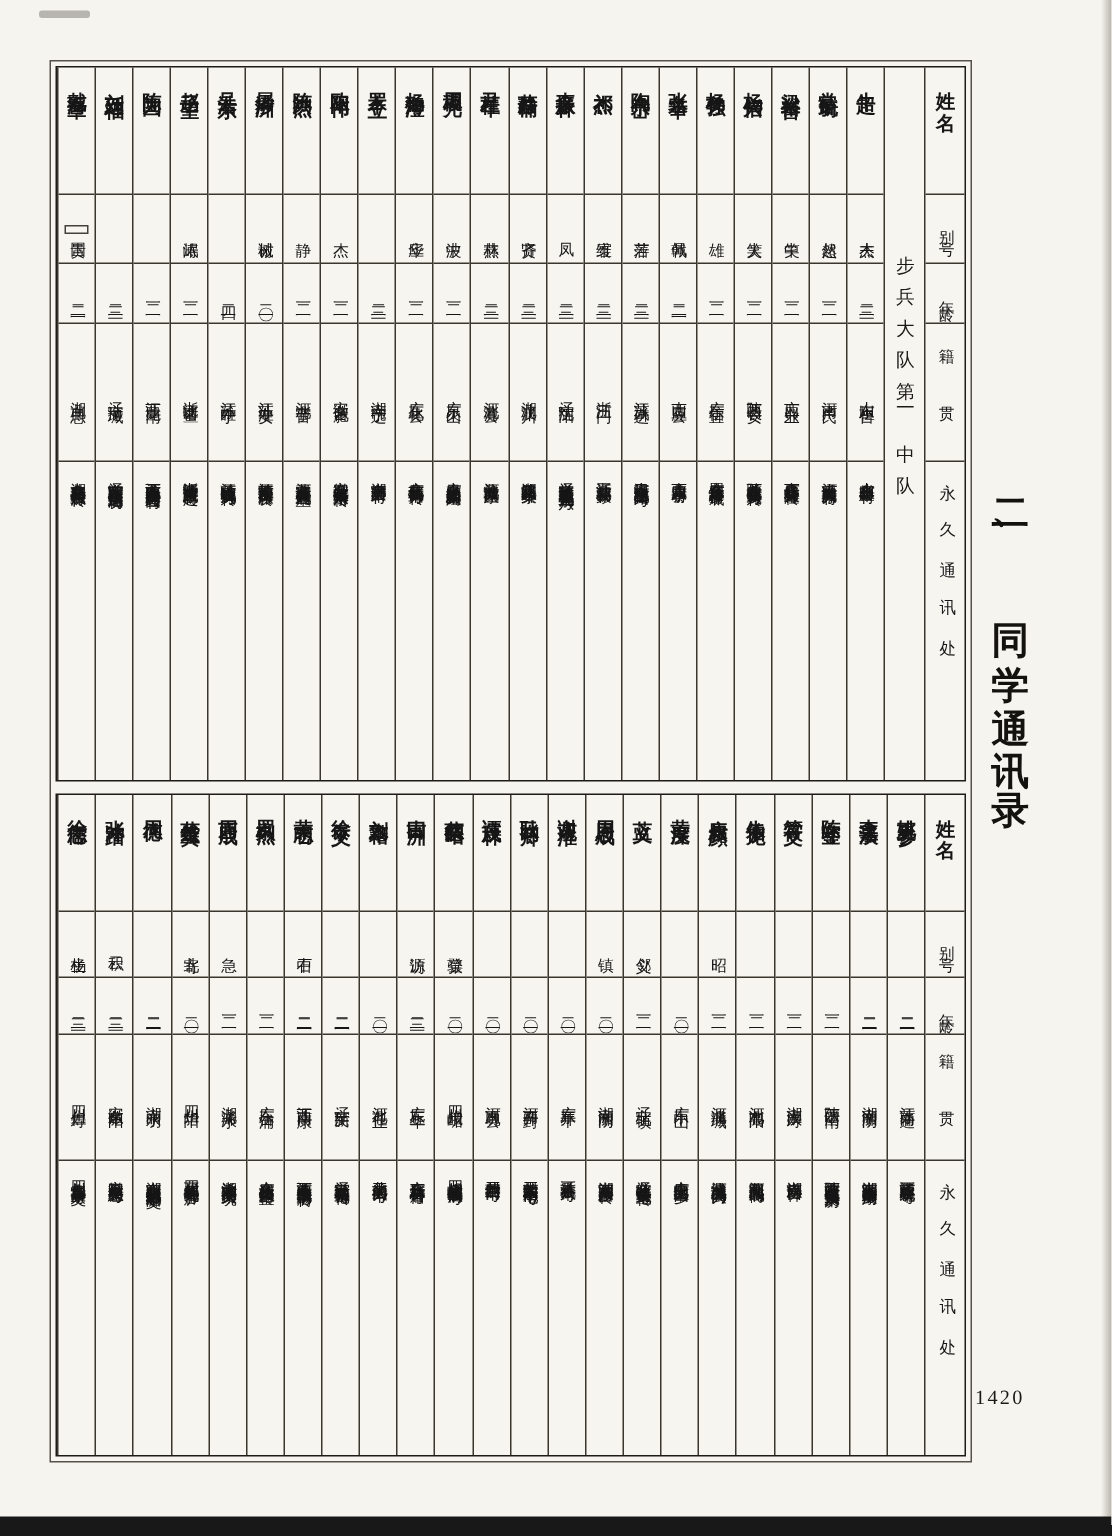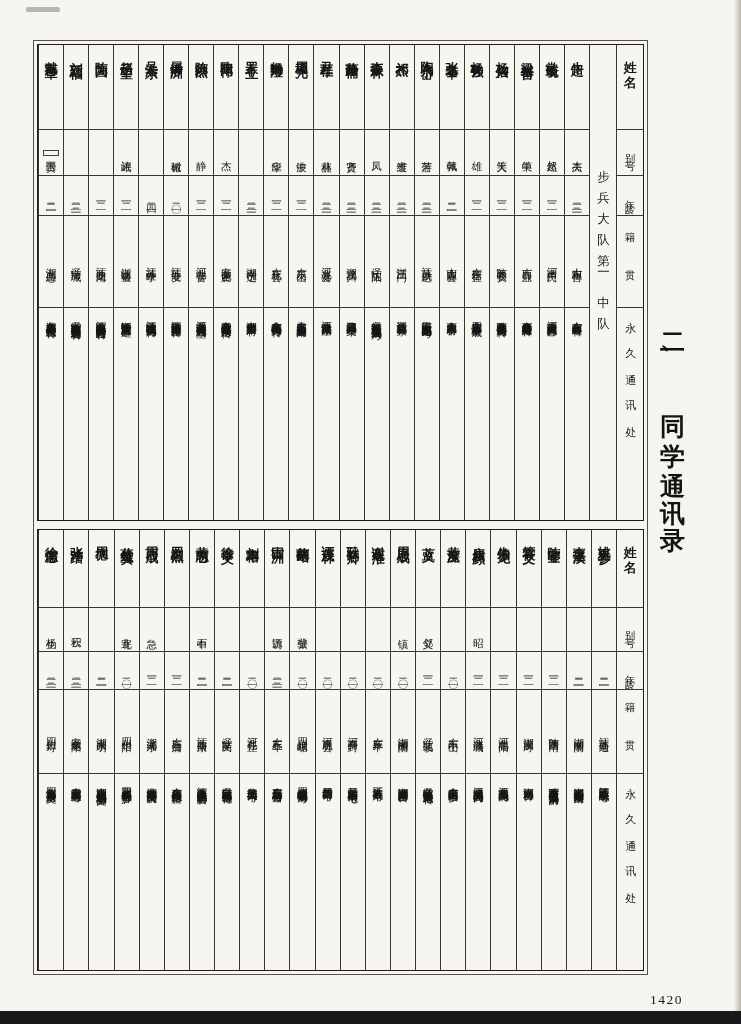--- a/index.html
+++ b/index.html
@@ -69,21 +69,21 @@
     font-size:12.5px;letter-spacing:21px;padding-top:115px;color:#1b1916;
   }
 
   
   .section-title{
     position:absolute;left:656px;top:315px;
     writing-mode:vertical-rl;text-orientation:upright;
     font-size:25px;font-weight:bold;letter-spacing:28px;color:#14120f;
   }
   .page-number{
-    position:absolute;left:650px;top:992px;
+    position:absolute;left:650px;top:924px;
     font-size:13.5px;letter-spacing:1.5px;color:#1c1a17;
   }
 </style>
 </head>
 <body>
 
 <div class="page">
 
   <div class="frame">
 

